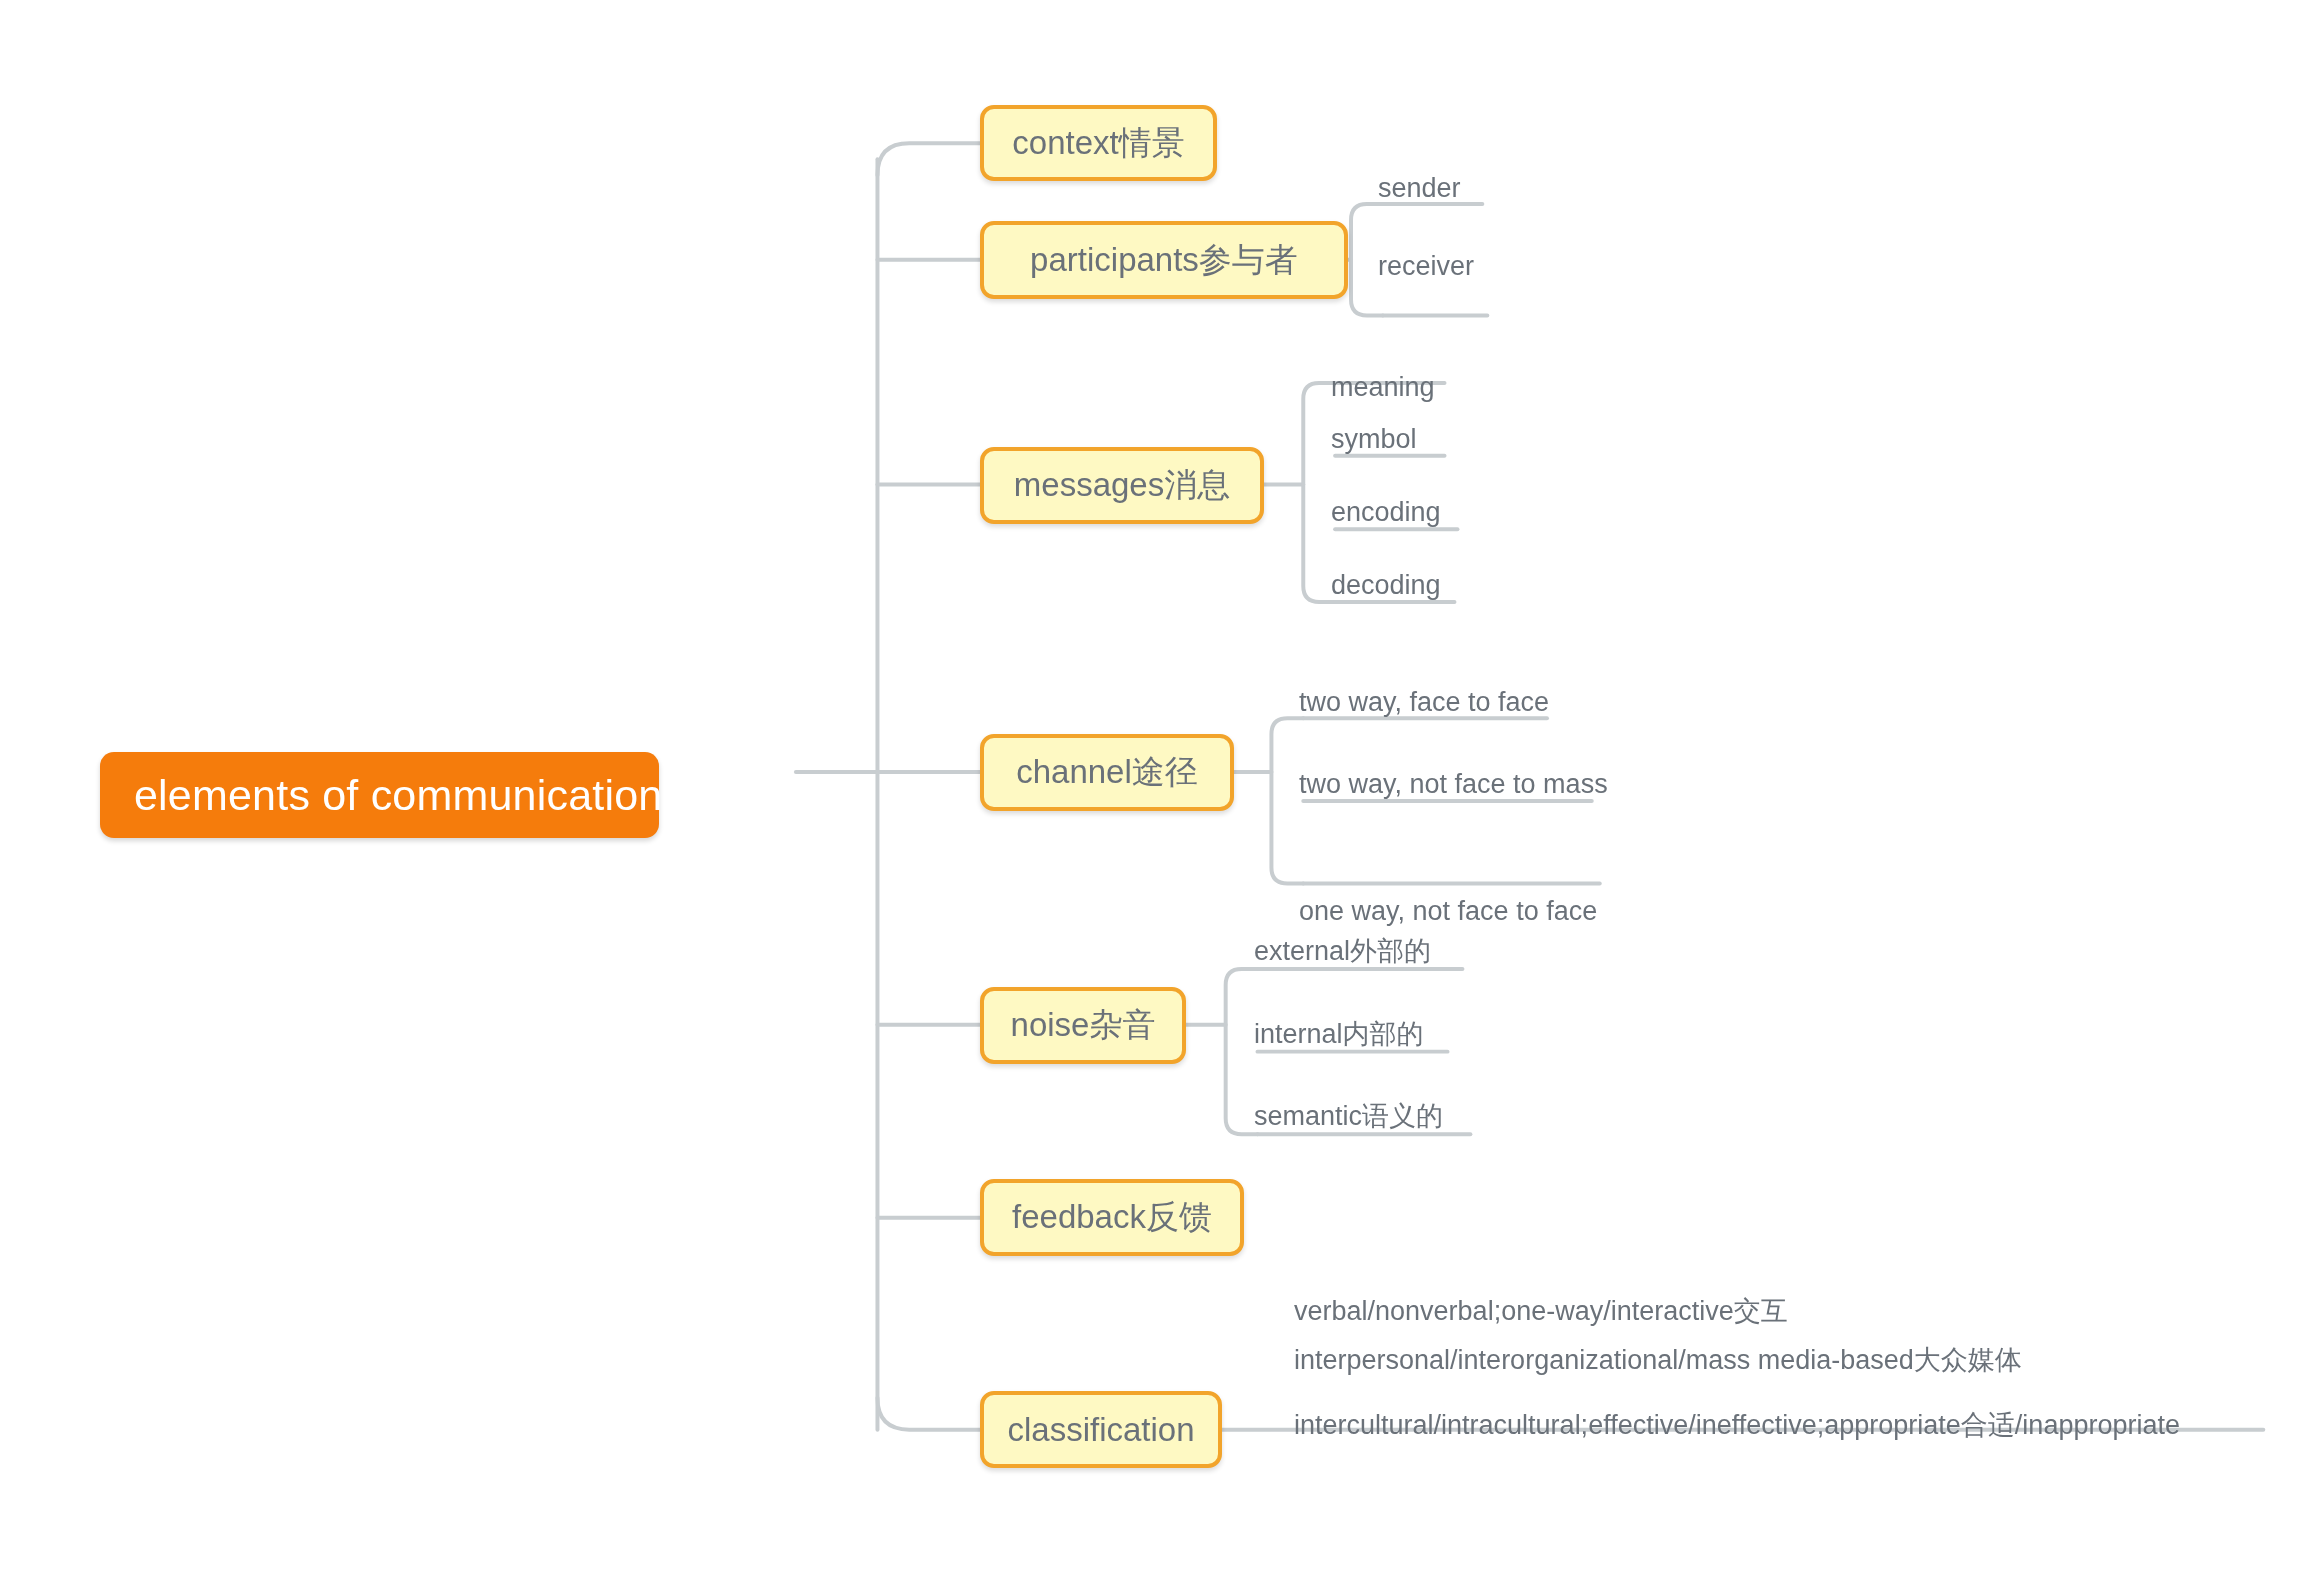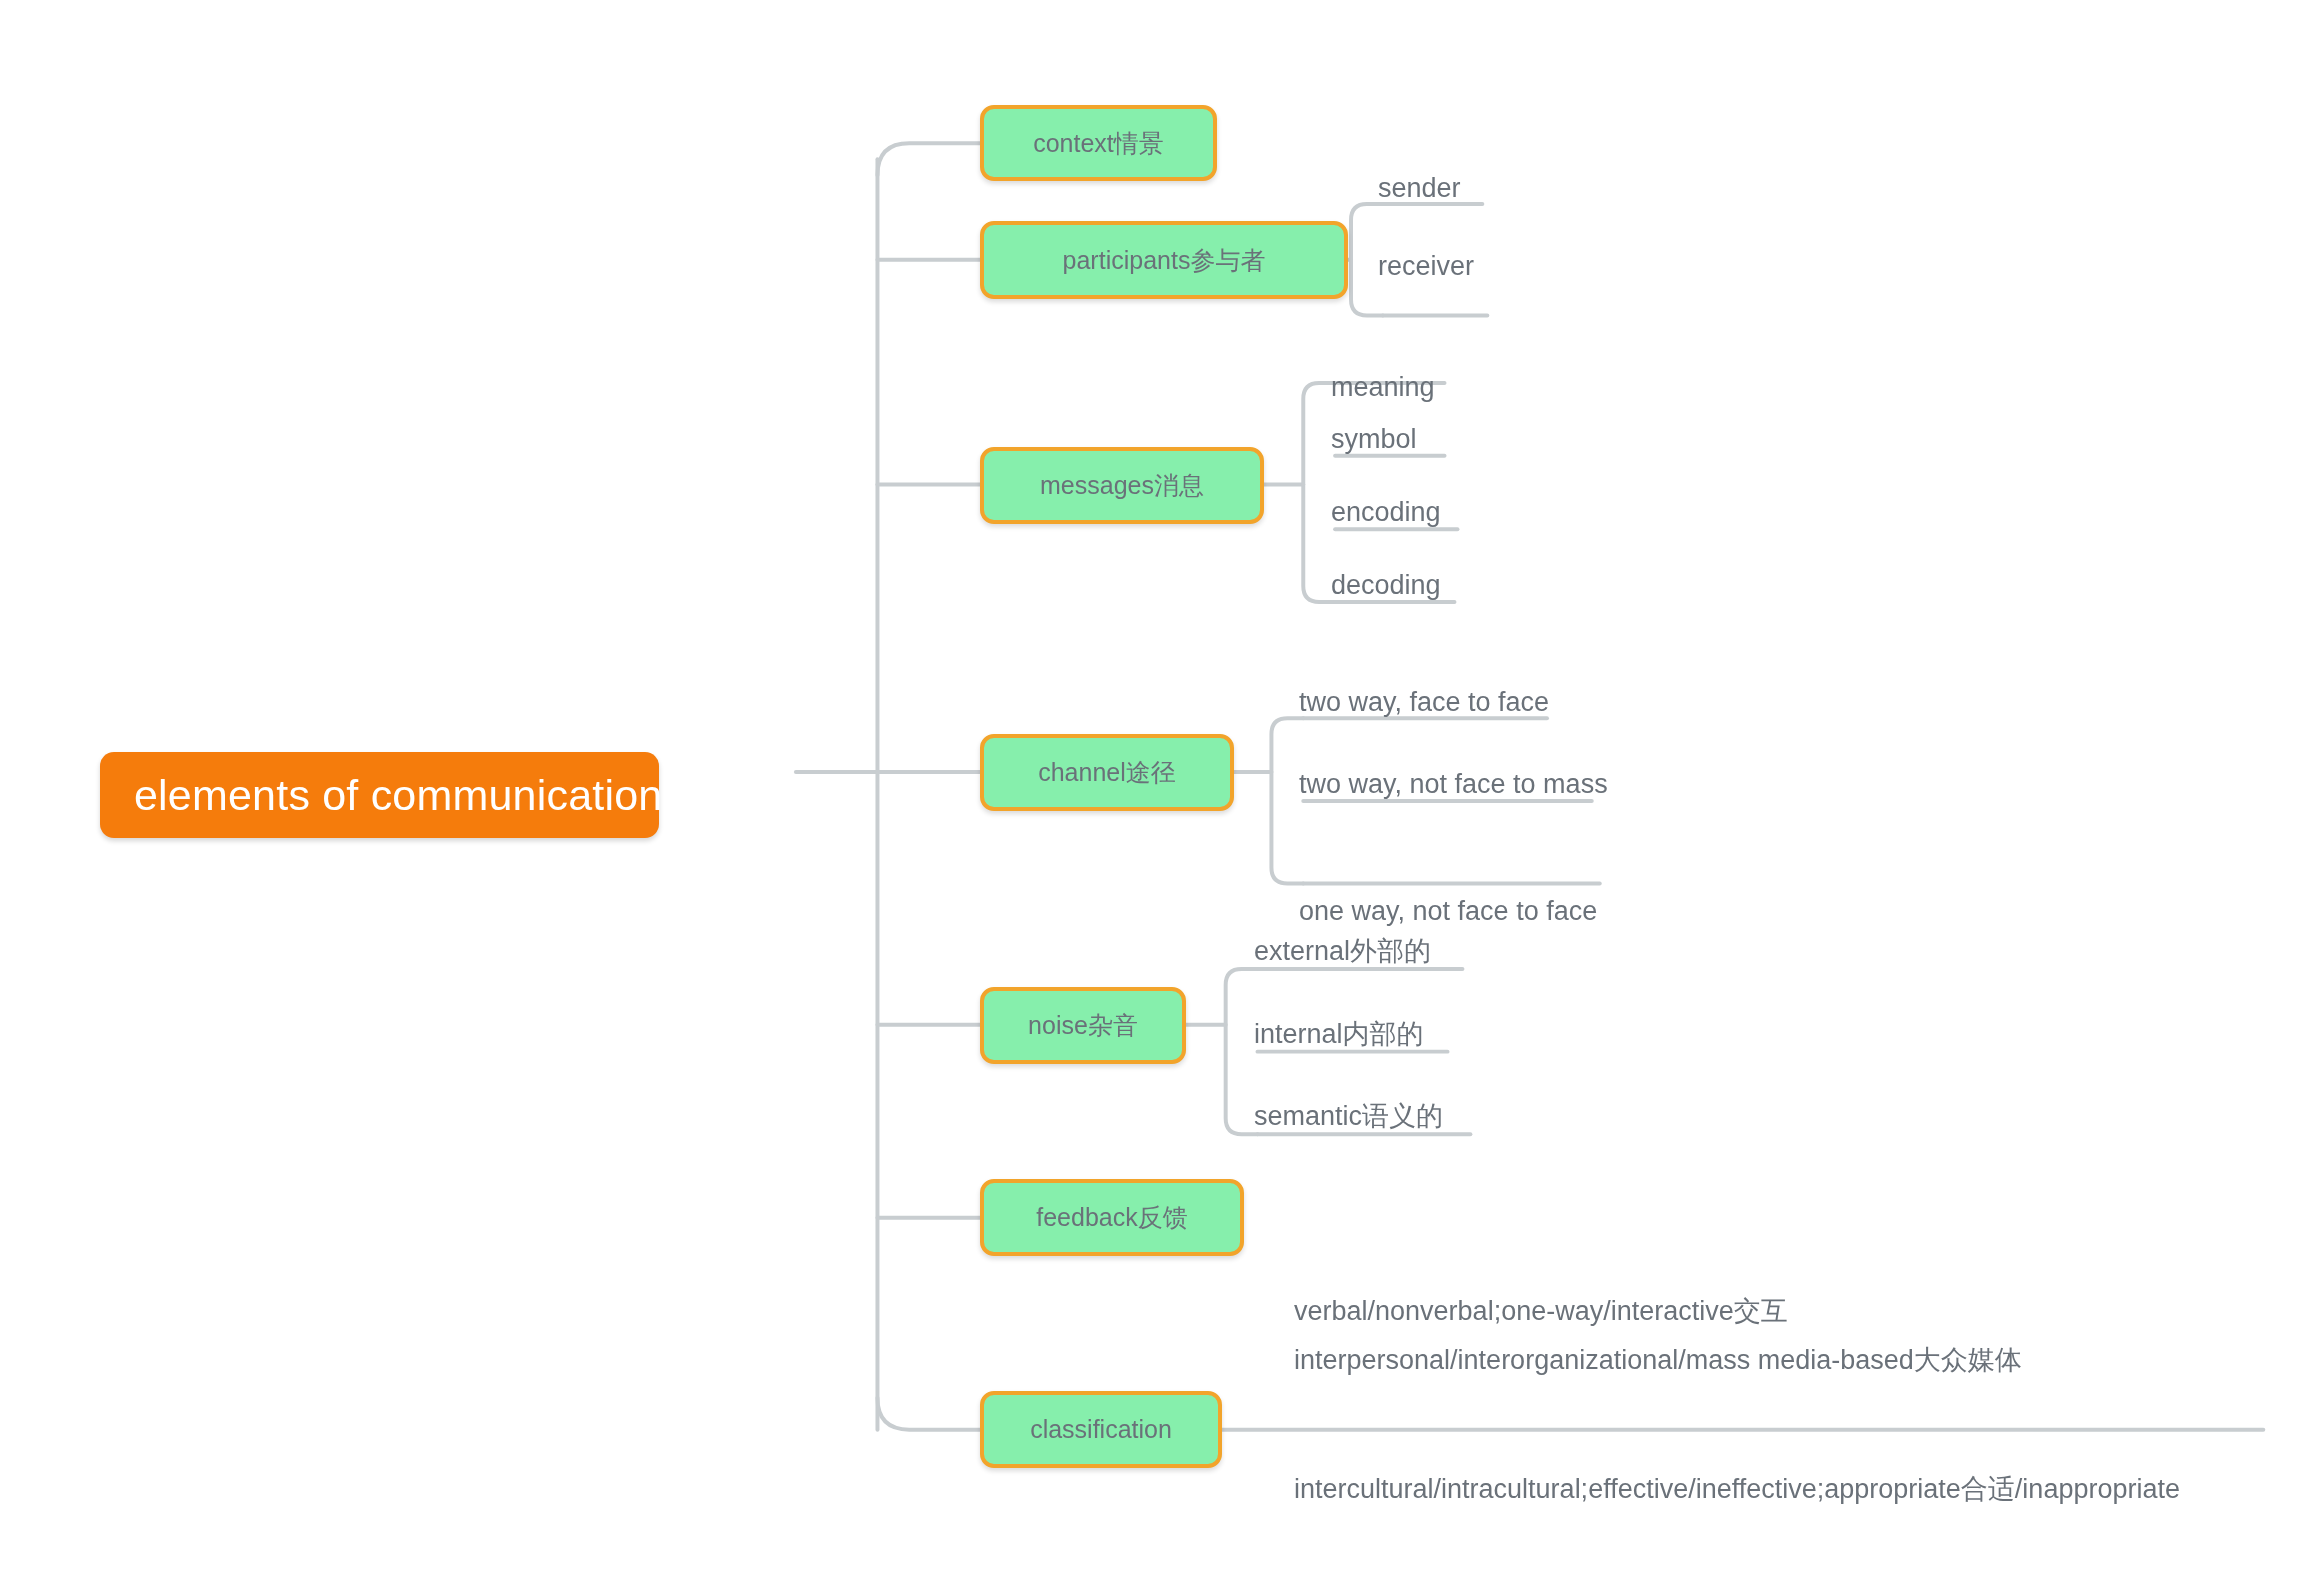--- a/index.html
+++ b/index.html
@@ -38,27 +38,27 @@
     letter-spacing: 0.2px;
     white-space: nowrap;
   }
 
   
   .branch-node {
     position: absolute;
     display: flex;
     align-items: center;
     justify-content: center;
-    background: #86efac;
+    background: #fef9c3;
     border: 4px solid #f2a42b;
     border-radius: 14px;
     box-shadow: 0 3px 5px rgba(0,0,0,0.14);
     padding: 0 22px;
     color: #6a7179;
-    font-size: 25px;
+    font-size: 33px;
     font-weight: 400;
     white-space: nowrap;
   }
 
   
   .leaf {
     position: absolute;
     color: #6a7179;
     font-size: 27px;
     font-weight: 400;
@@ -192,18 +192,18 @@
   <div class="leaf" style="left:1254px; top:1103px;">
     <span>semantic语义的</span>
   </div>
 
   <div class="leaf" style="left:1294px; top:1298px;">
     <span>verbal/nonverbal;one-way/interactive交互</span>
   </div>
   <div class="leaf" style="left:1294px; top:1347px;">
     <span>interpersonal/interorganizational/mass media-based大众媒体</span>
   </div>
-  <div class="leaf" style="left:1294px; top:1476px;">
+  <div class="leaf" style="left:1294px; top:1412px;">
     <span>intercultural/intracultural;effective/ineffective;appropriate合适/inappropriate</span>
   </div>
 
 </div>
 
 
 </body></html>

